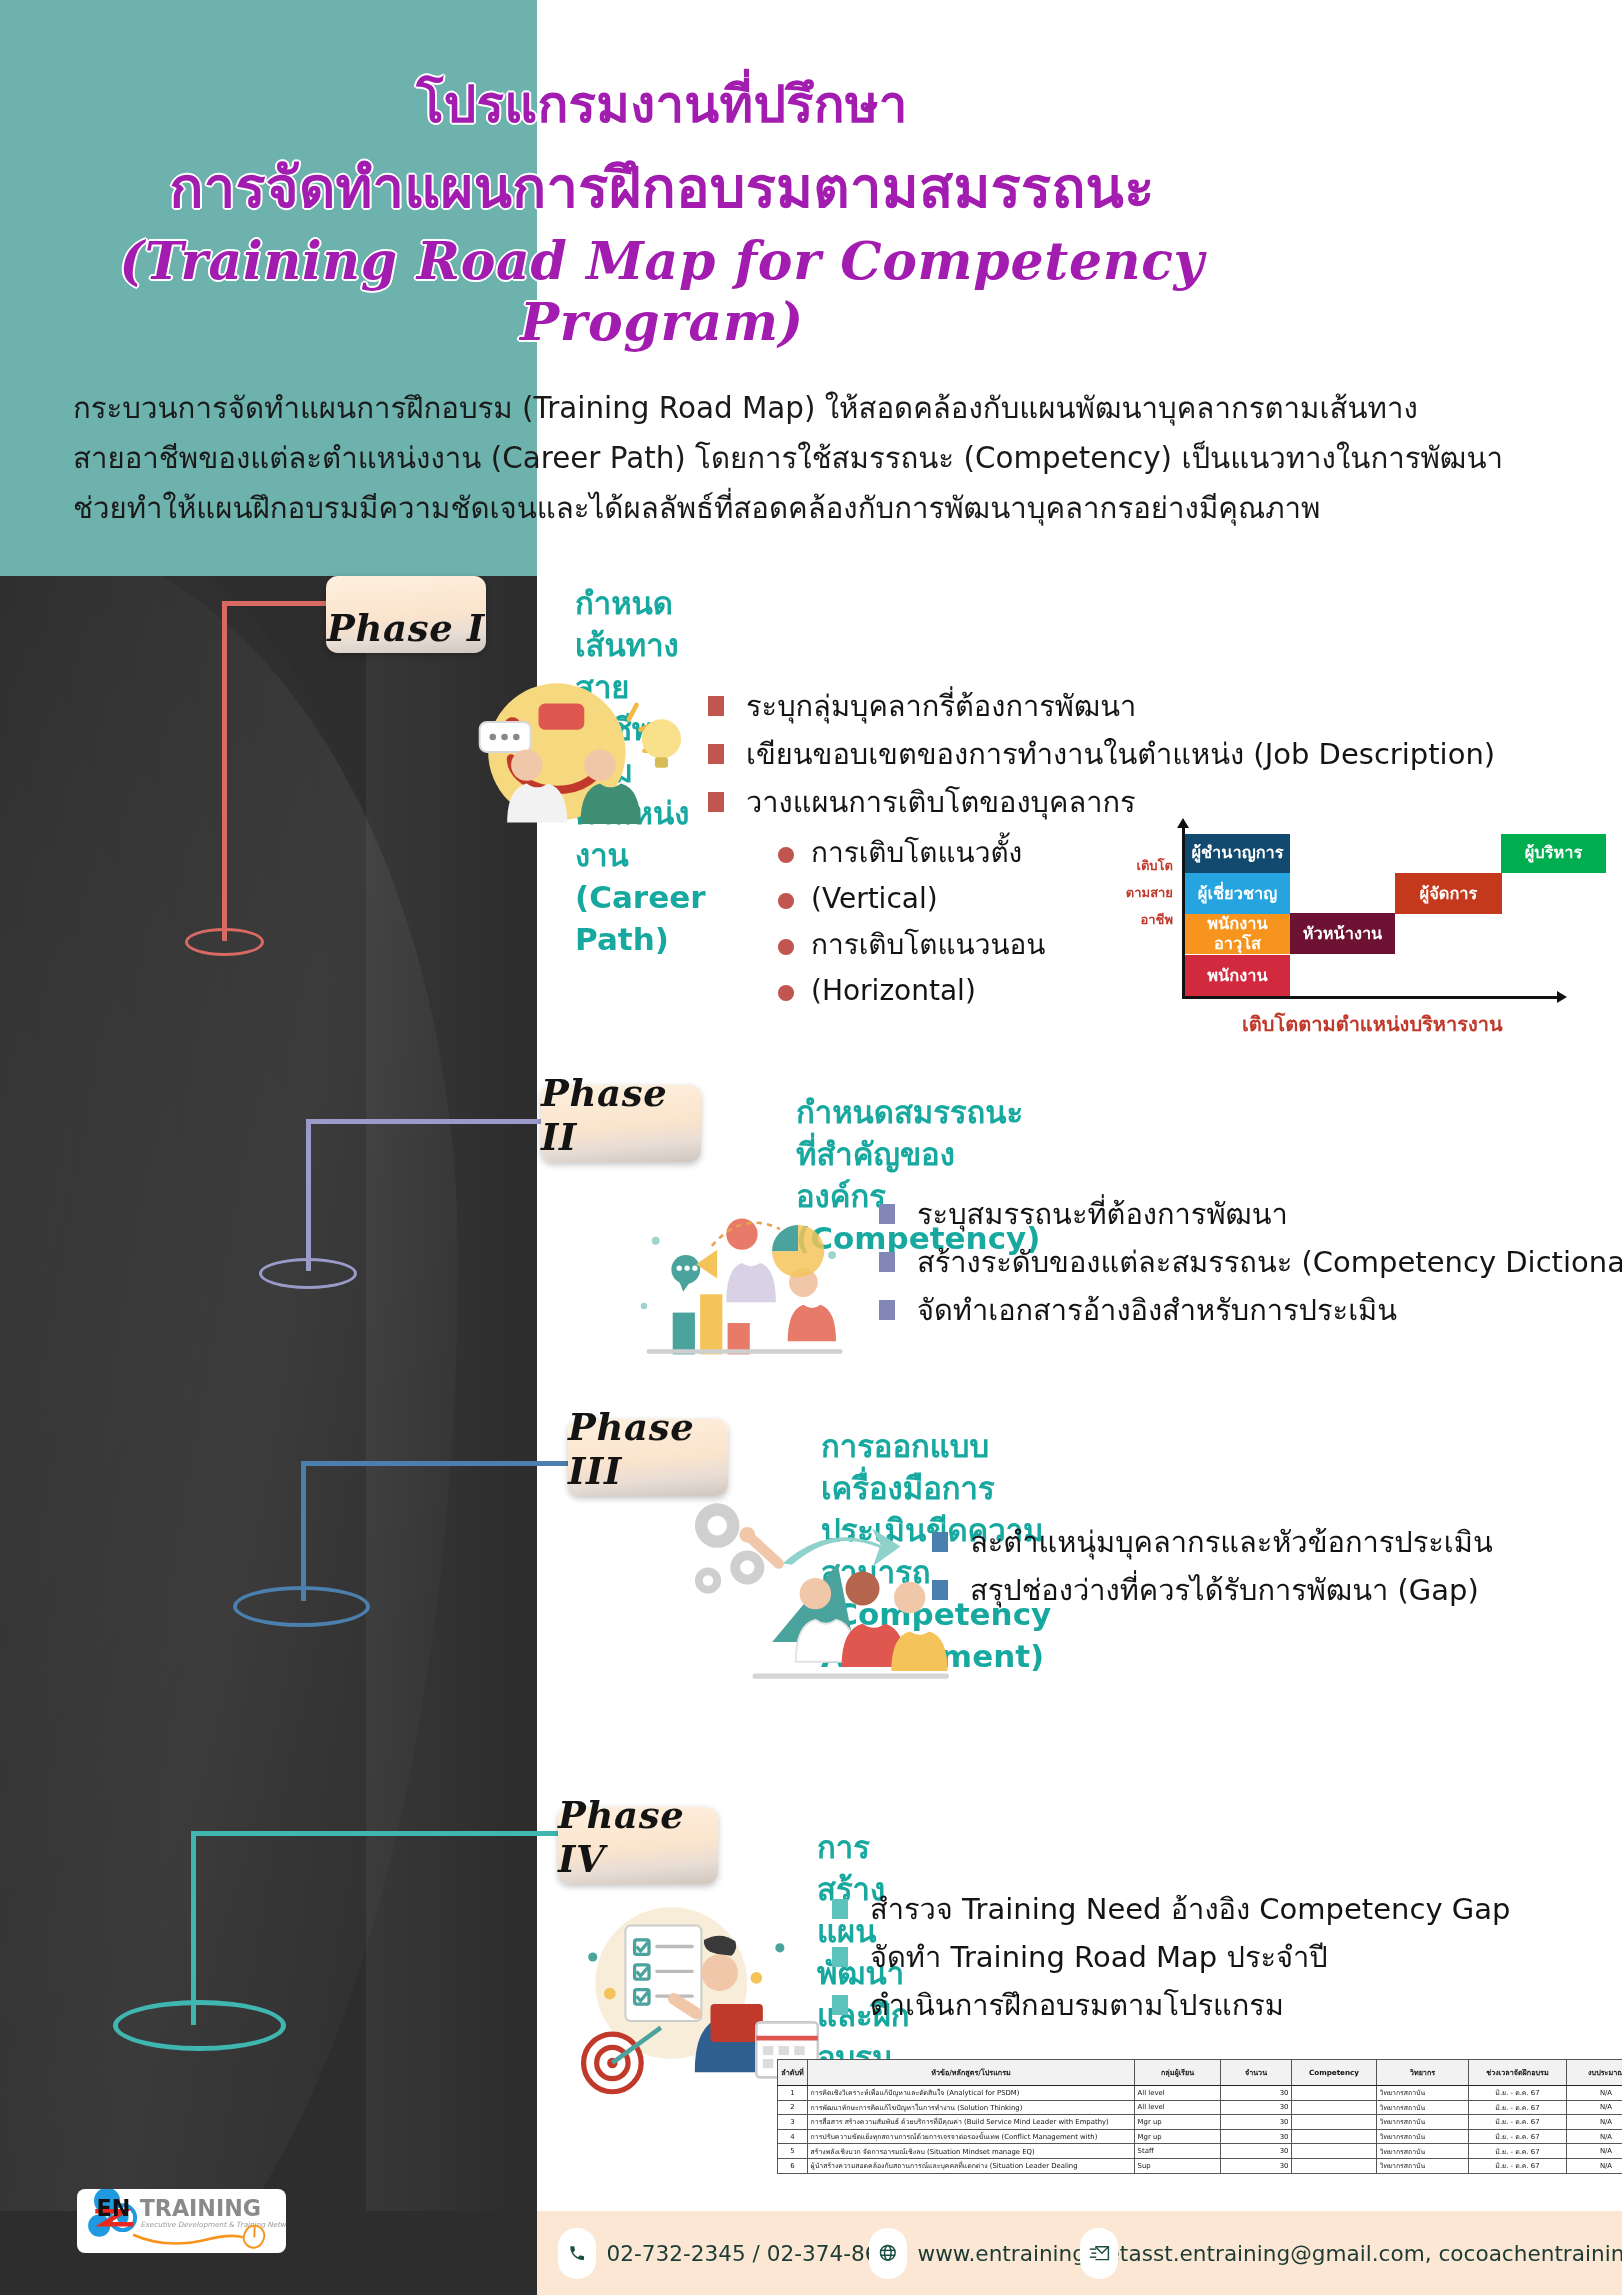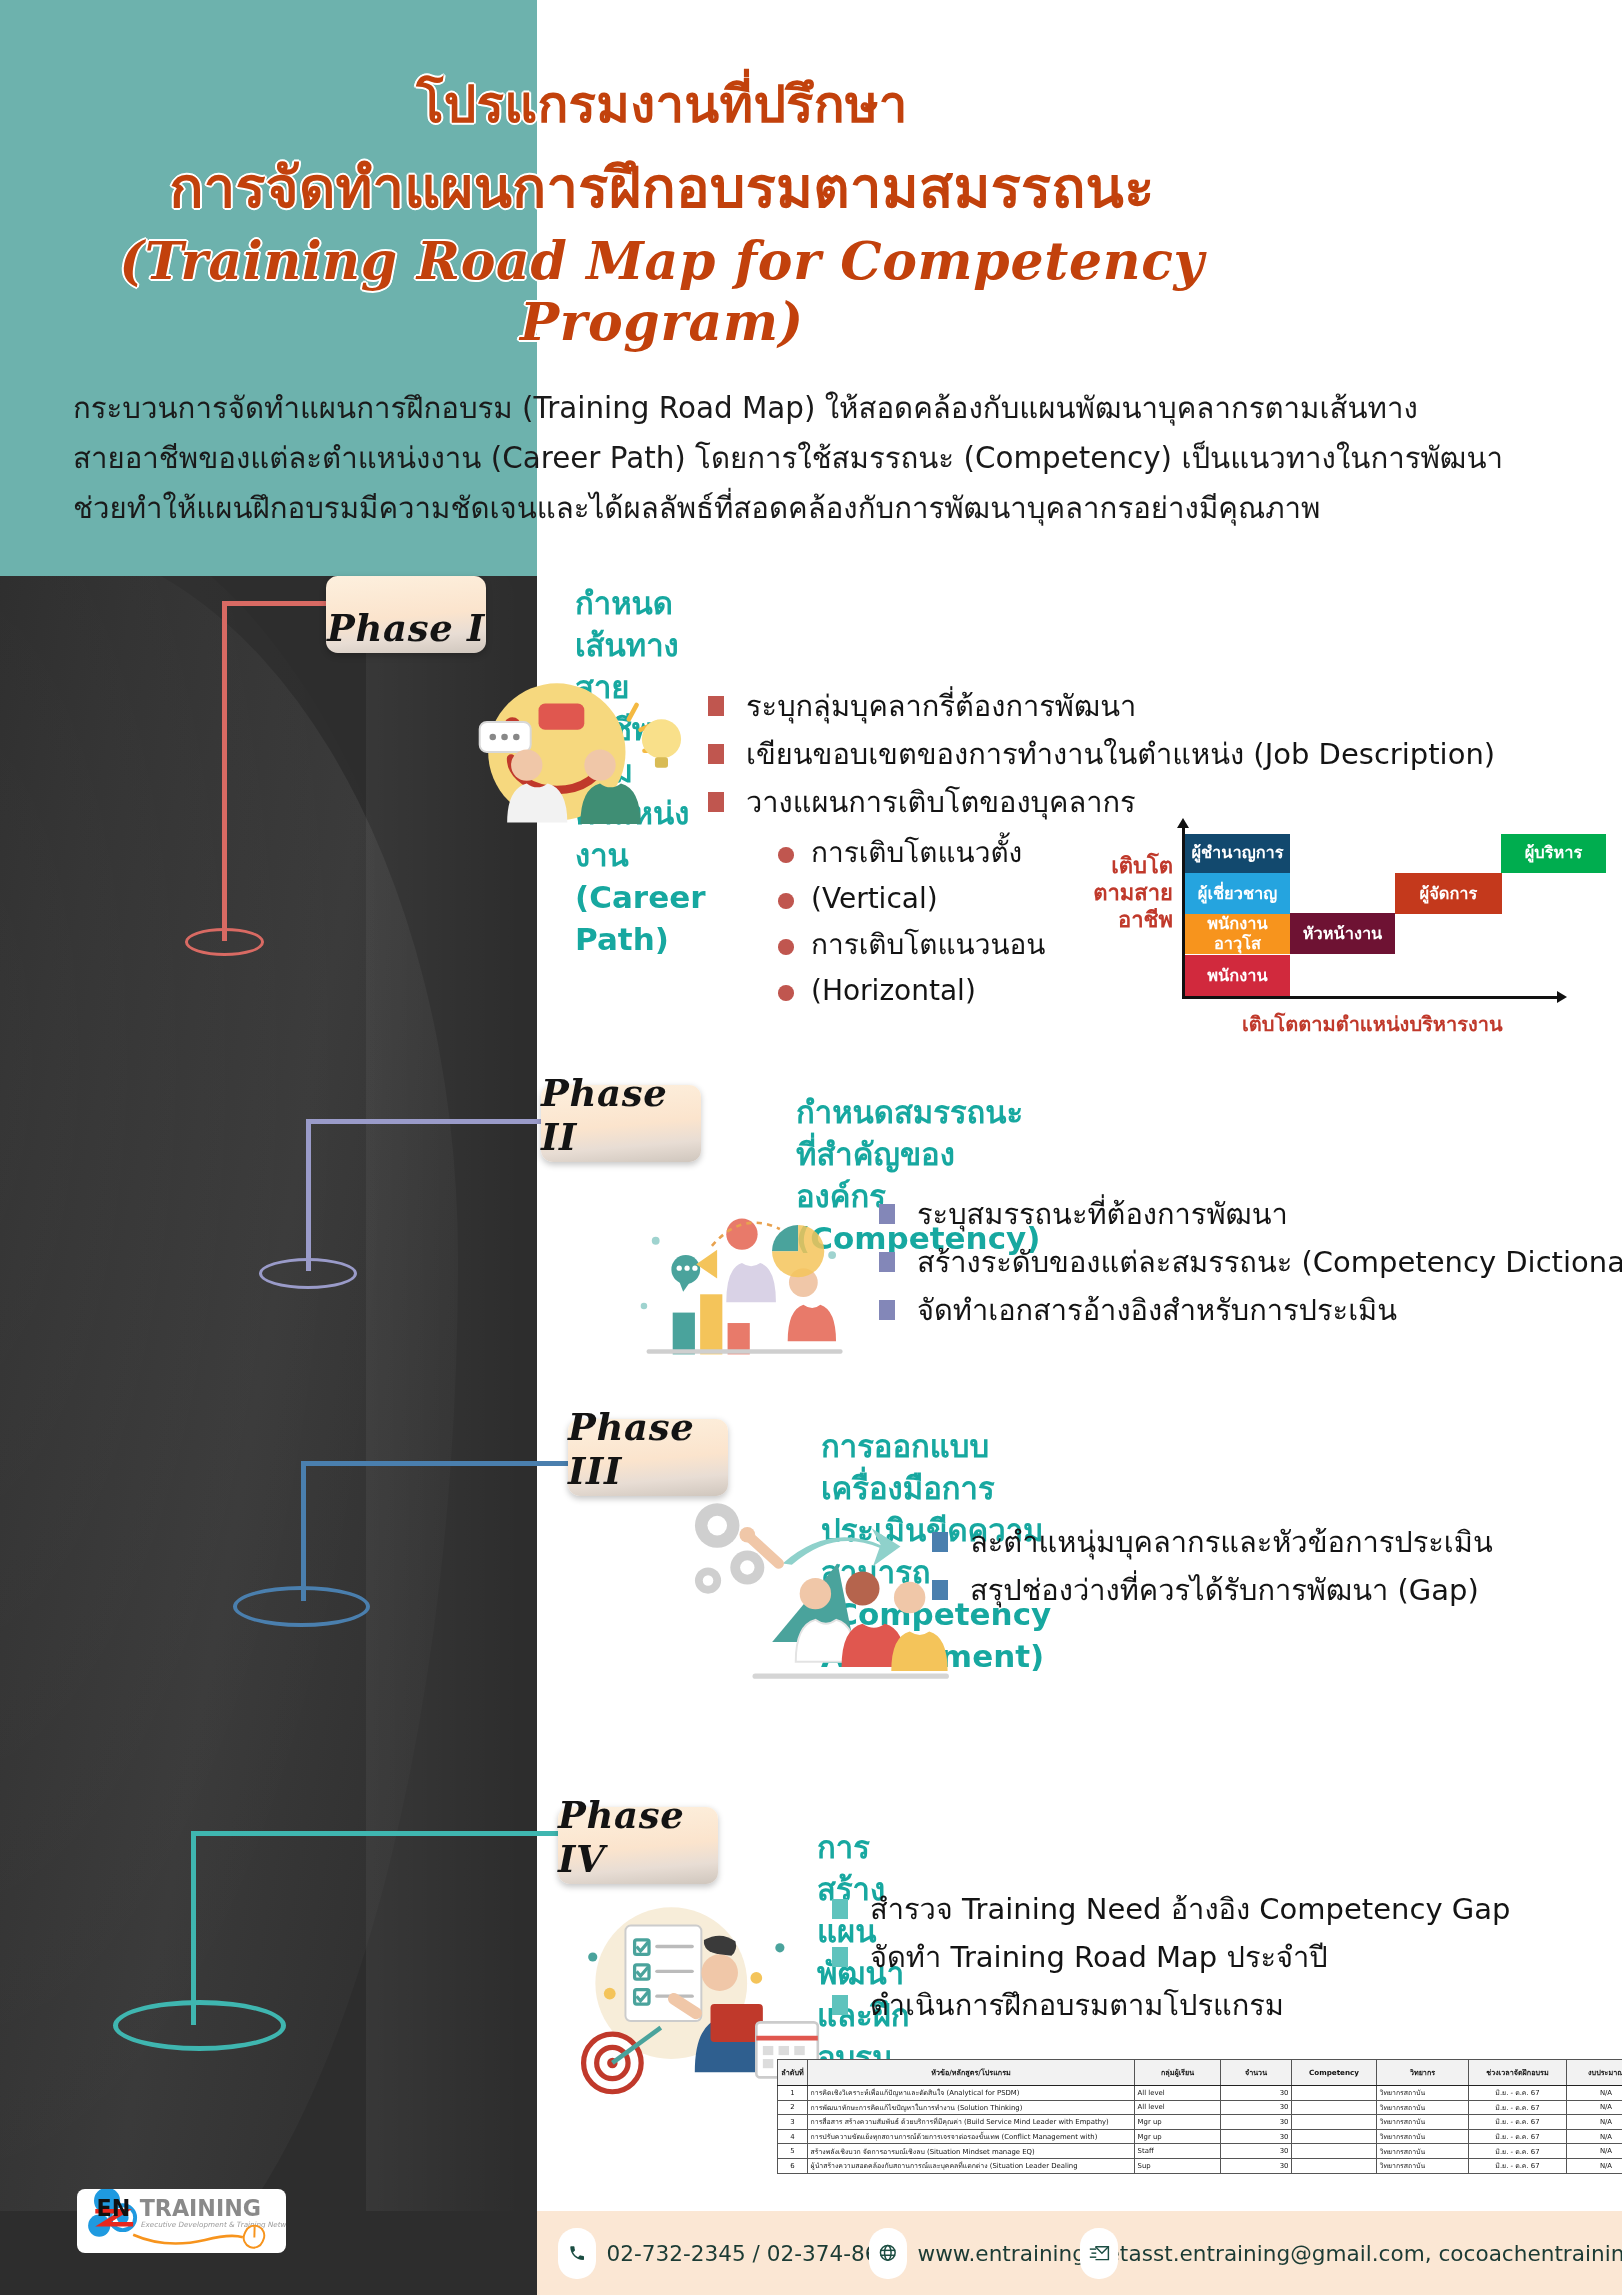--- a/index.html
+++ b/index.html
@@ -48,21 +48,21 @@
   }
 
   
   .header {
     position: absolute; left: 0; top: 0;
     width: 1623px; height: 366px;
   }
   .title-line {
     position: absolute; width: 1324px;
     text-align: center;
-    color: #c2410c;
+    color: #a21caf;
     -webkit-text-stroke: 0px;
     text-shadow:
       2px 0 0 #fff, -2px 0 0 #fff, 0 2px 0 #fff, 0 -2px 0 #fff,
       1.3px 1.3px 0 #fff, -1.3px 1.3px 0 #fff, 1.3px -1.3px 0 #fff, -1.3px -1.3px 0 #fff;
   }
   #title1 { top: 63px;  font-size: 51px; font-weight: 700; letter-spacing: 0.3px; }
   #title2 { top: 143px; font-size: 56px; font-weight: 700; letter-spacing: 0.3px; }
   #title3 {
     top: 230px; font-size: 52px; font-weight: 700;
     font-family: "DejaVu Serif", "Liberation Serif", serif;
@@ -182,21 +182,21 @@
     color: #fff;
     font-size: 16.4px;
     font-weight: 700;
     text-align: center;
     line-height: 19.6px;
   }
   .cc-ylab {
     position: absolute; left: -79px; top: 29px;
     width: 108px;
     text-align: right;
-    color: #c0392b; font-weight: 700; font-size: 22px; line-height: 27px;
+    color: #c0392b; font-weight: 700; font-size: 13px; line-height: 27px;
   }
   .cc-xlab {
     position: absolute; left: 98px; top: 185px;
     color: #c0392b; font-weight: 700; font-size: 20px;
     white-space: nowrap;
   }
 
   
   .illus { position: absolute; }
 

